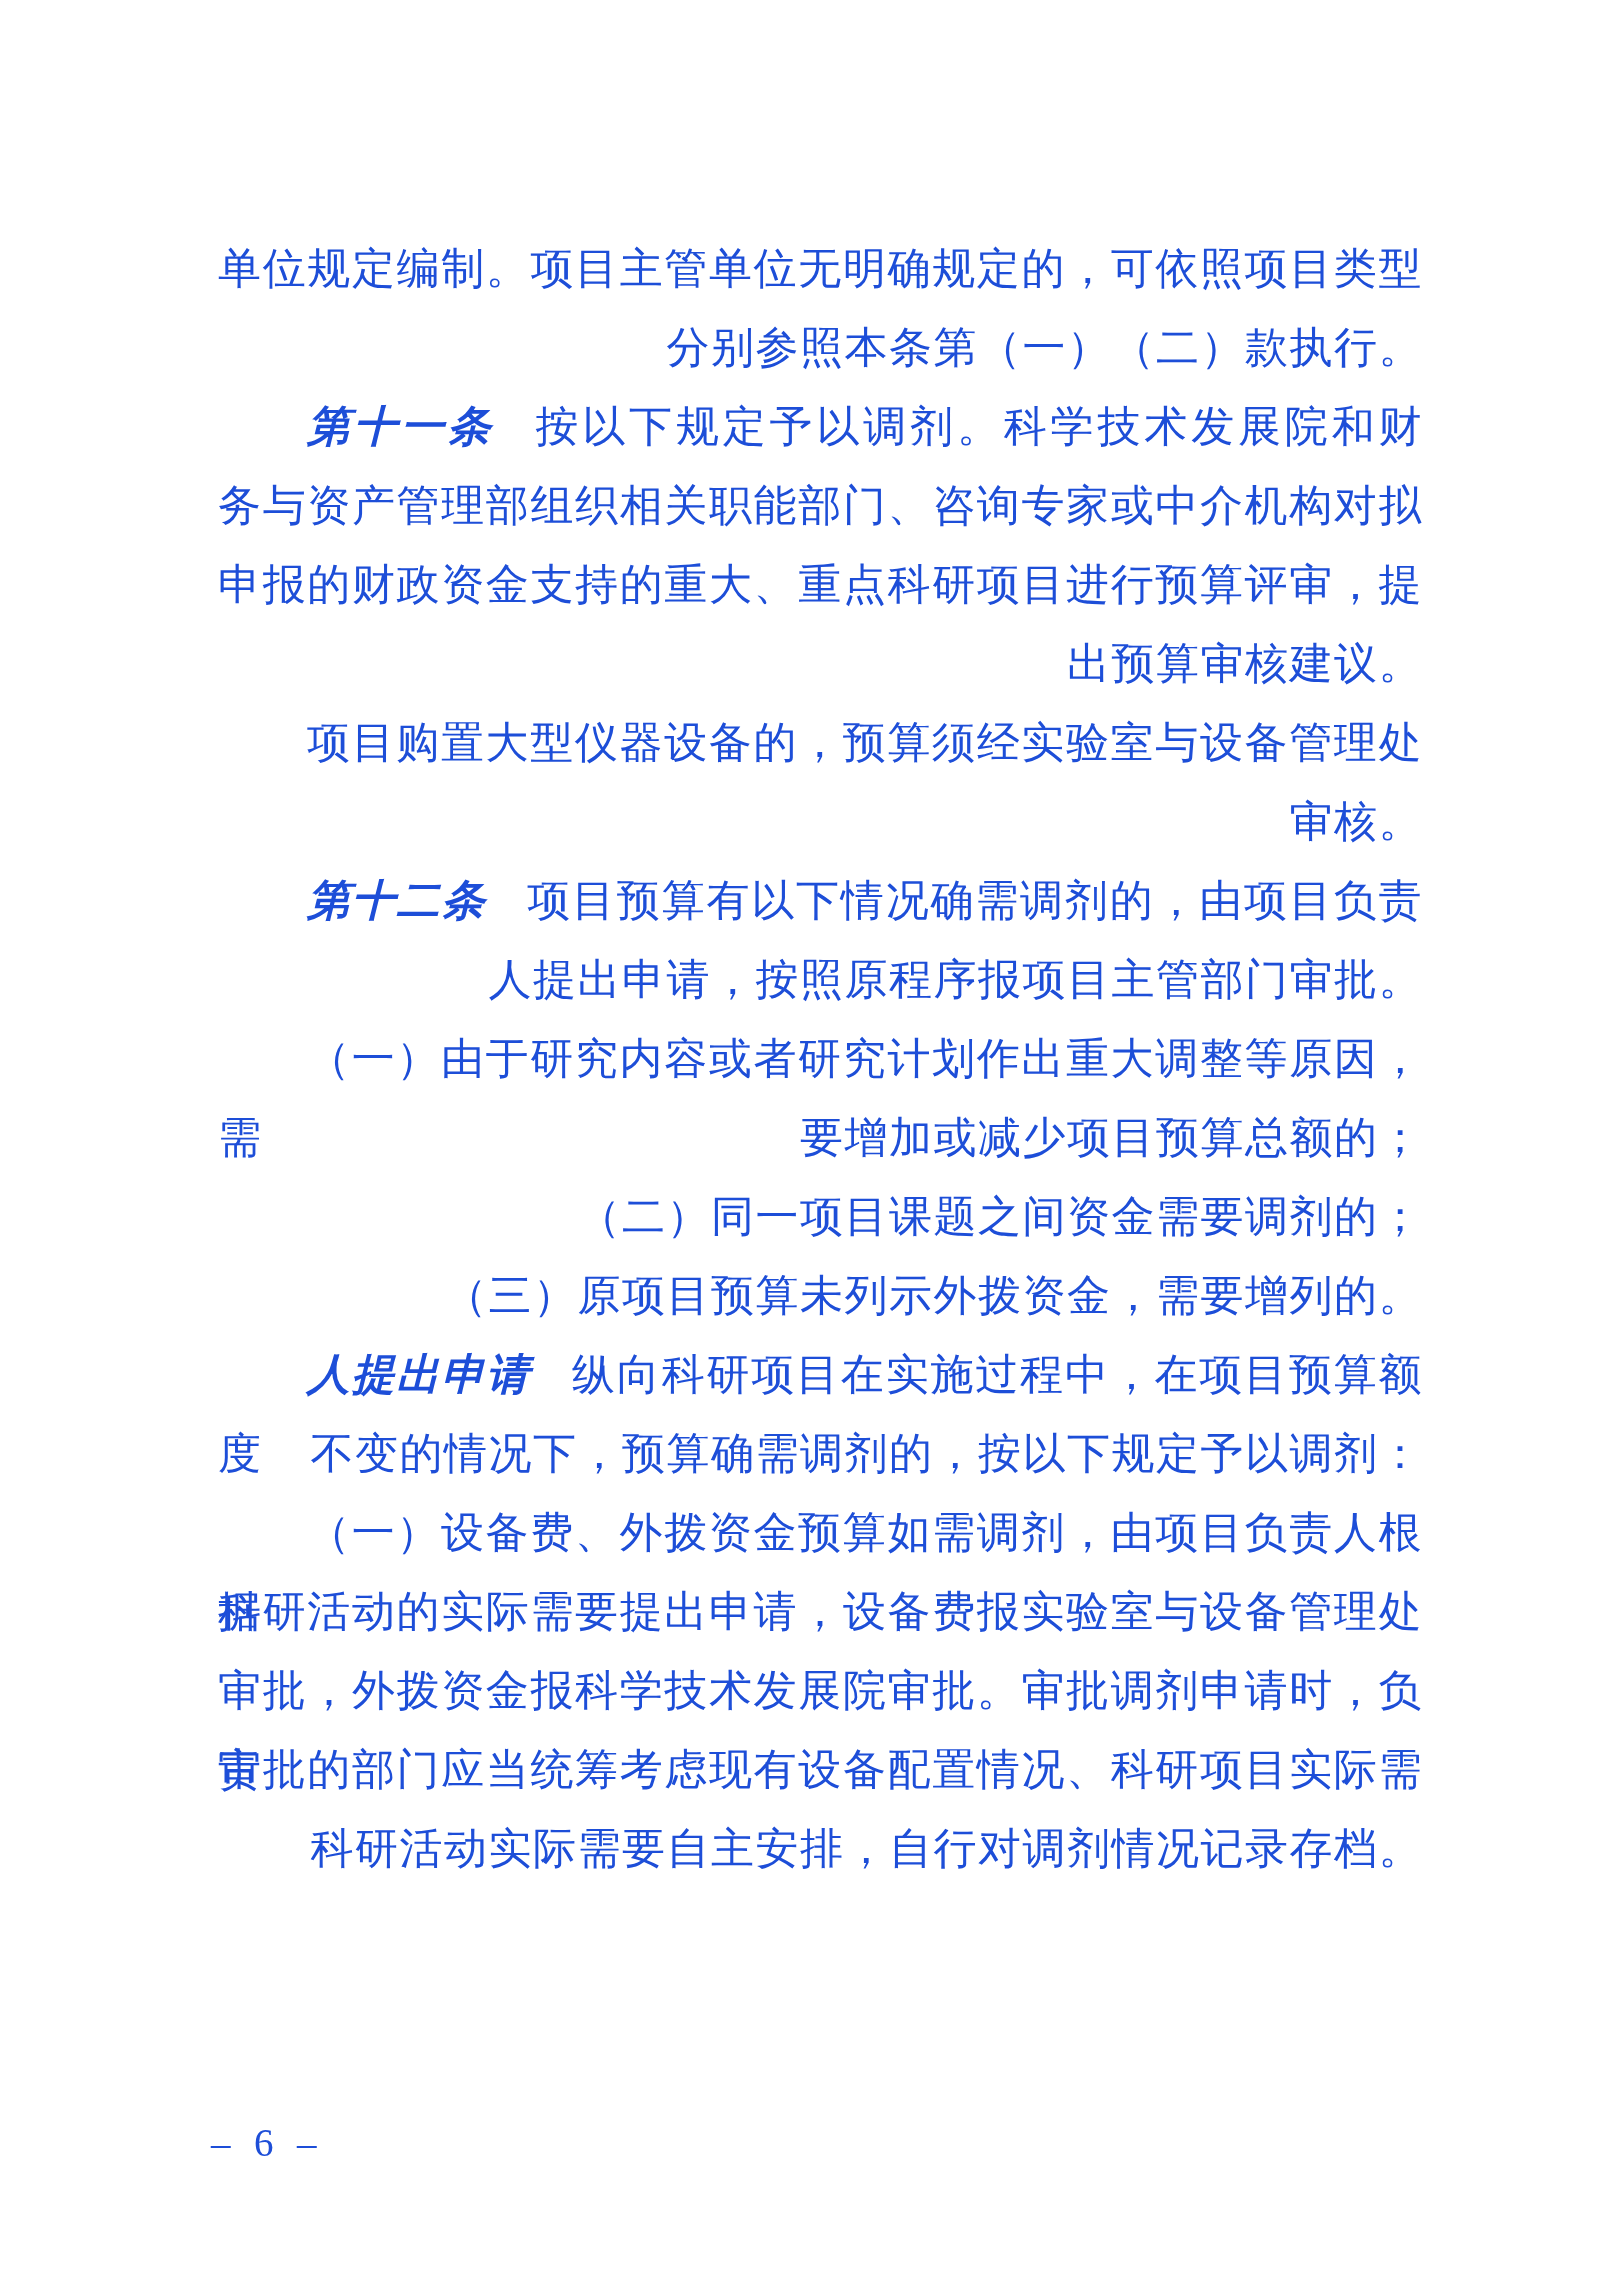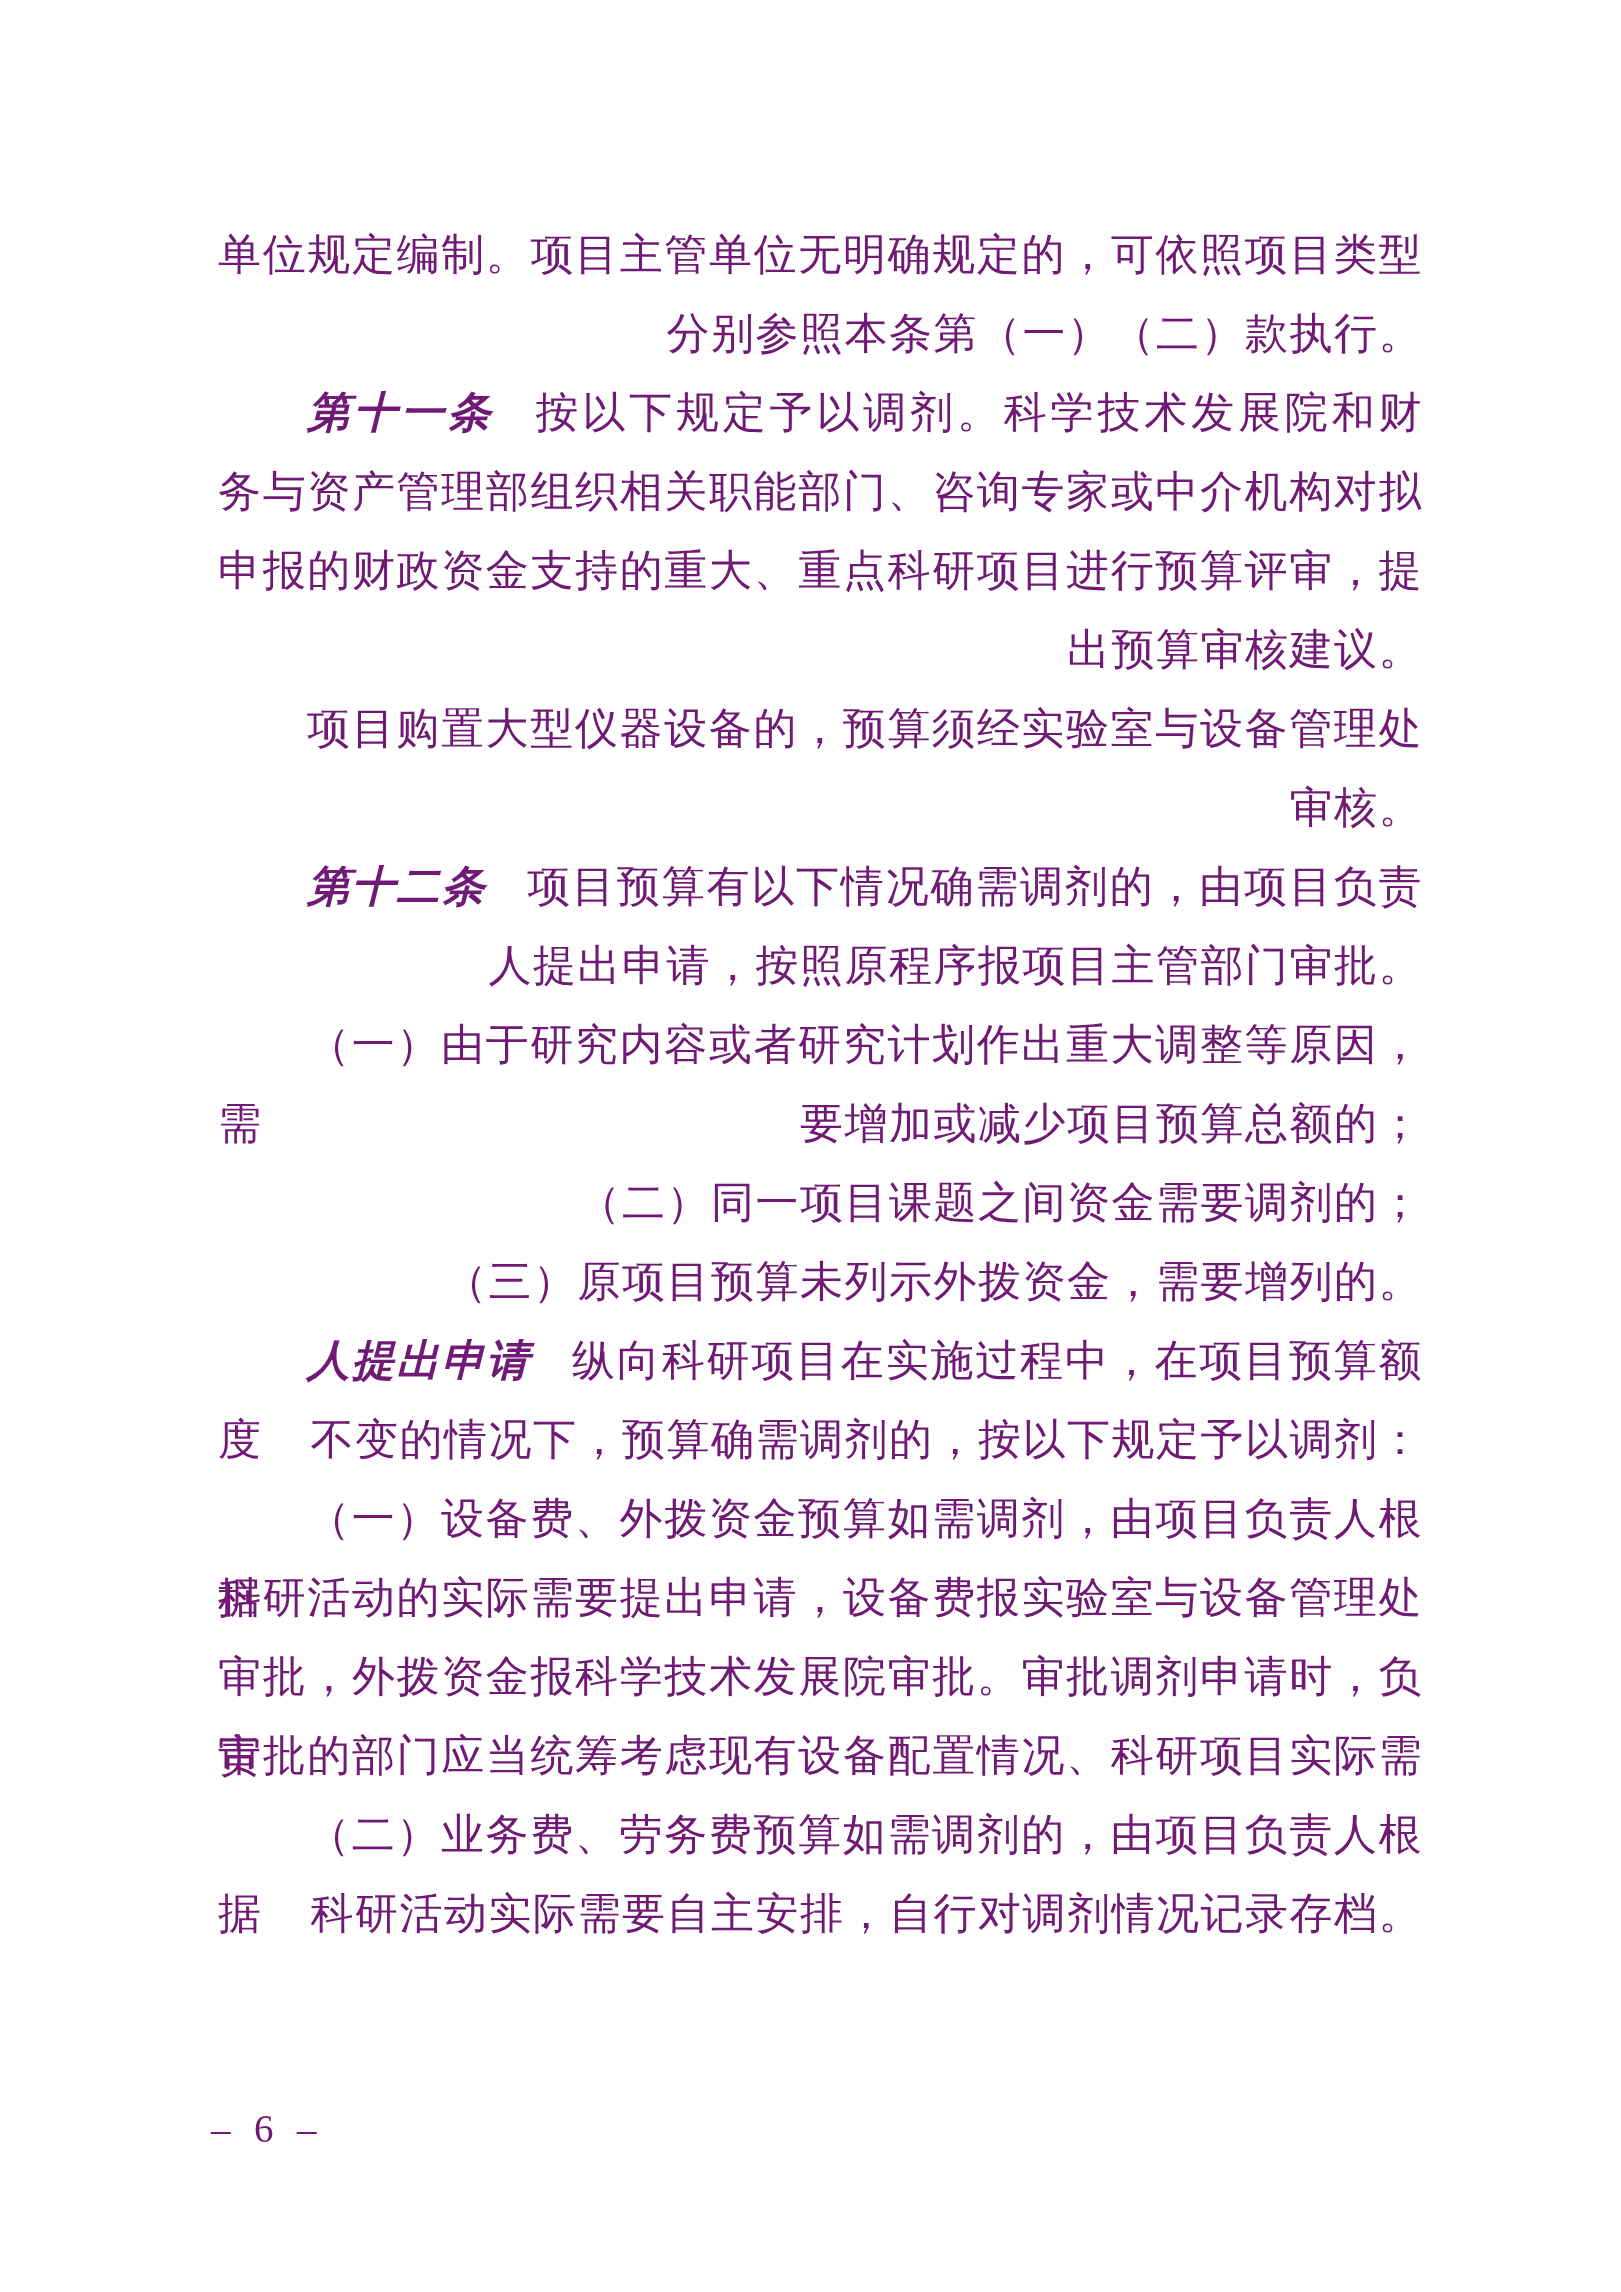--- a/index.html
+++ b/index.html
@@ -6,22 +6,23 @@
     margin: 0;
     padding: 0;
     background: #ffffff;
   }
   .page {
     position: relative;
     width: 1621px;
     height: 2227px;
     background: #ffffff;
     overflow: hidden;
-    color: #701a75;
+    color: #1d4ed8;
     font-family: "Liberation Serif", "DejaVu Serif", serif;
+    margin-top: 14px;
   }
   .doc-body {
     position: absolute;
     left: 218px;
     top: 215px;
     width: 1205px;
     font-size: 43px;
     line-height: 79px;
     letter-spacing: 1.5px;
   }
@@ -70,18 +71,17 @@
       <div class="line justify indent"><span>（一）由于研究内容或者研究计划作出重大调整等原因，需</span></div>
       <div class="line"><span>要增加或减少项目预算总额的；</span></div>
       <div class="line indent"><span>（二）同一项目课题之间资金需要调剂的；</span></div>
       <div class="line indent"><span>（三）原项目预算未列示外拨资金，需要增列的。</span></div>
       <div class="line justify indent"><span class="article-no">人提出申请</span><span>纵向科研项目在实施过程中，在项目预算额度</span></div>
       <div class="line"><span>不变的情况下，预算确需调剂的，按以下规定予以调剂：</span></div>
       <div class="line justify indent"><span>（一）设备费、外拨资金预算如需调剂，由项目负责人根据</span></div>
       <div class="line justify"><span>科研活动的实际需要提出申请，设备费报实验室与设备管理处</span></div>
       <div class="line justify"><span>审批，外拨资金报科学技术发展院审批。审批调剂申请时，负责</span></div>
       <div class="line justify"><span>审批的部门应当统筹考虑现有设备配置情况、科研项目实际需</span></div>
-      <div class="line justify indent"><span>（二）业务费、劳务费预算如需调剂的，由项目负责人根据</span></div>
       <div class="line"><span>科研活动实际需要自主安排，自行对调剂情况记录存档。</span></div>
     </div>
   <div class="page-number">– 6 –</div>
 </div>
 
 
 </body></html>

